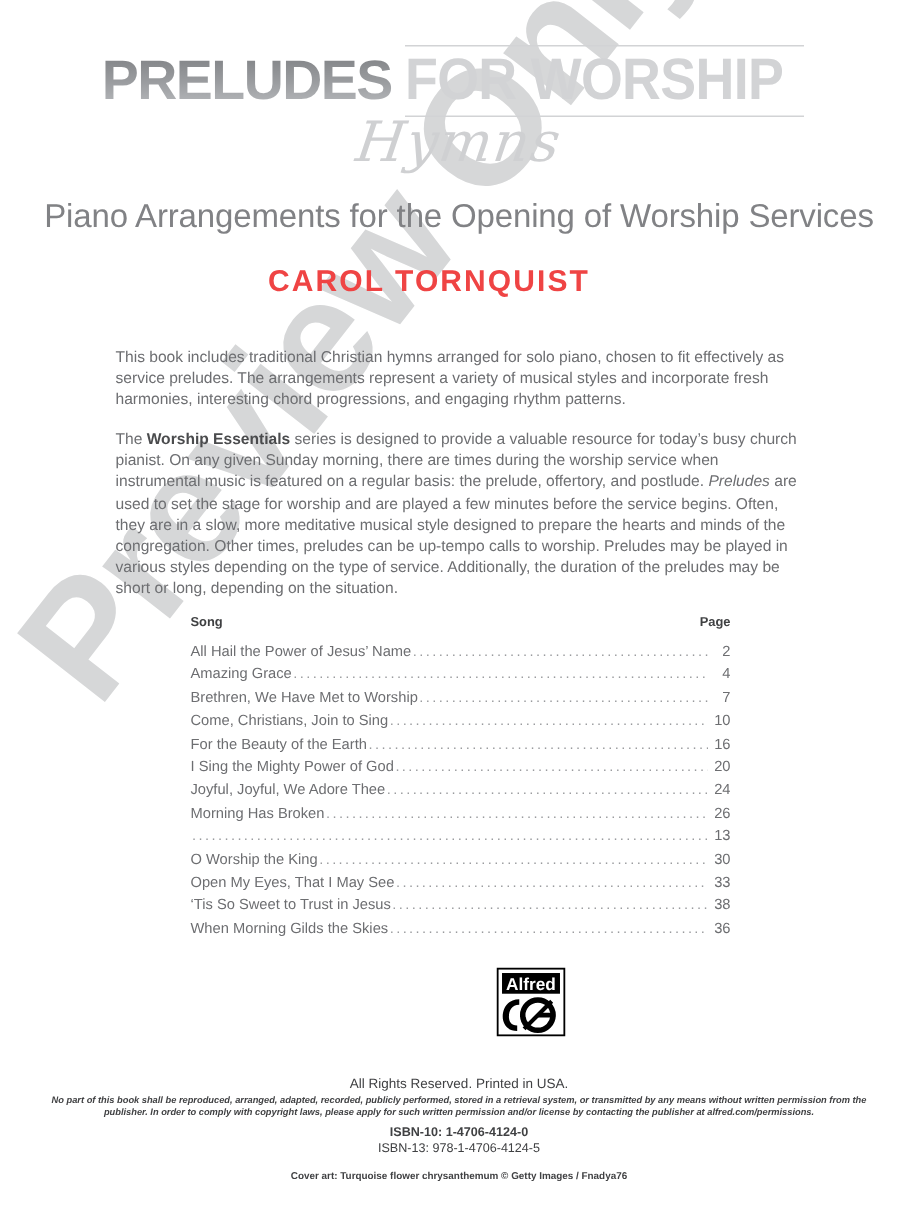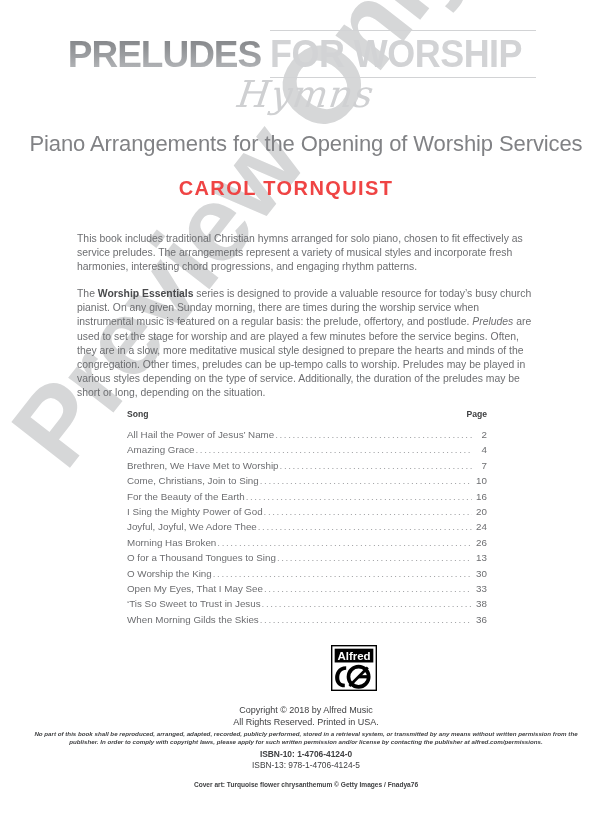--- a/index.html
+++ b/index.html
@@ -321,21 +321,20 @@
             <span class="toc-song">Joyful, Joyful, We Adore Thee</span>
             <span class="toc-dots">........................................................................................................................</span>
             <span class="toc-page">24</span>
           </div>
           <div class="toc-row">
             <span class="toc-song">Morning Has Broken</span>
             <span class="toc-dots">........................................................................................................................</span>
             <span class="toc-page">26</span>
           </div>
           <div class="toc-row">
-            <span class="toc-song">O for a Thousand Tongues to Sing</span>
             <span class="toc-dots">........................................................................................................................</span>
             <span class="toc-page">13</span>
           </div>
           <div class="toc-row">
             <span class="toc-song">O Worship the King</span>
             <span class="toc-dots">........................................................................................................................</span>
             <span class="toc-page">30</span>
           </div>
           <div class="toc-row">
             <span class="toc-song">Open My Eyes, That I May See</span>
@@ -360,21 +359,20 @@
         <rect x="1.5" y="1.5" width="97" height="97" fill="#ffffff" stroke="#000000" stroke-width="3"></rect>
         <rect x="8" y="8" width="84" height="30" fill="#000000"></rect>
         <text x="50" y="32" font-family="Liberation Sans, sans-serif" font-size="25" font-weight="bold" fill="#ffffff" text-anchor="middle">Alfred</text>
         <path d="M33 46 C14 46 9 62 9 71 C9 81 15 92 30 92 L30 84 C21 84 18 78 18 71 C18 63 22 54 33 54 Z" fill="#000000"></path>
         <circle cx="60" cy="69" r="22" fill="none" stroke="#000000" stroke-width="8"></circle>
         <path d="M60 69 L82 69" stroke="#000000" stroke-width="7"></path>
         <path d="M40 89 L80 49" stroke="#000000" stroke-width="6"></path>
       </svg>
     </div>
 
-    <div class="legal" id="copyline">Copyright © 2018 by Alfred Music</div>
     <div class="legal" id="rightsline">All Rights Reserved.  Printed in USA.</div>
     <div class="legal" id="legal-fine">No part of this book shall be reproduced, arranged, adapted, recorded, publicly performed, stored in a retrieval system, or transmitted by any means without written permission from the publisher. In order to comply with copyright laws, please apply for such written permission and/or license by contacting the publisher at alfred.com/permissions.</div>
     <div class="legal" id="isbn10">ISBN-10: 1-4706-4124-0</div>
     <div class="legal" id="isbn13">ISBN-13: 978-1-4706-4124-5</div>
     <div class="legal" id="coverart">Cover art: Turquoise flower chrysanthemum © Getty Images / Fnadya76</div>
 
   </div>
 </div>
 
 </body></html>

